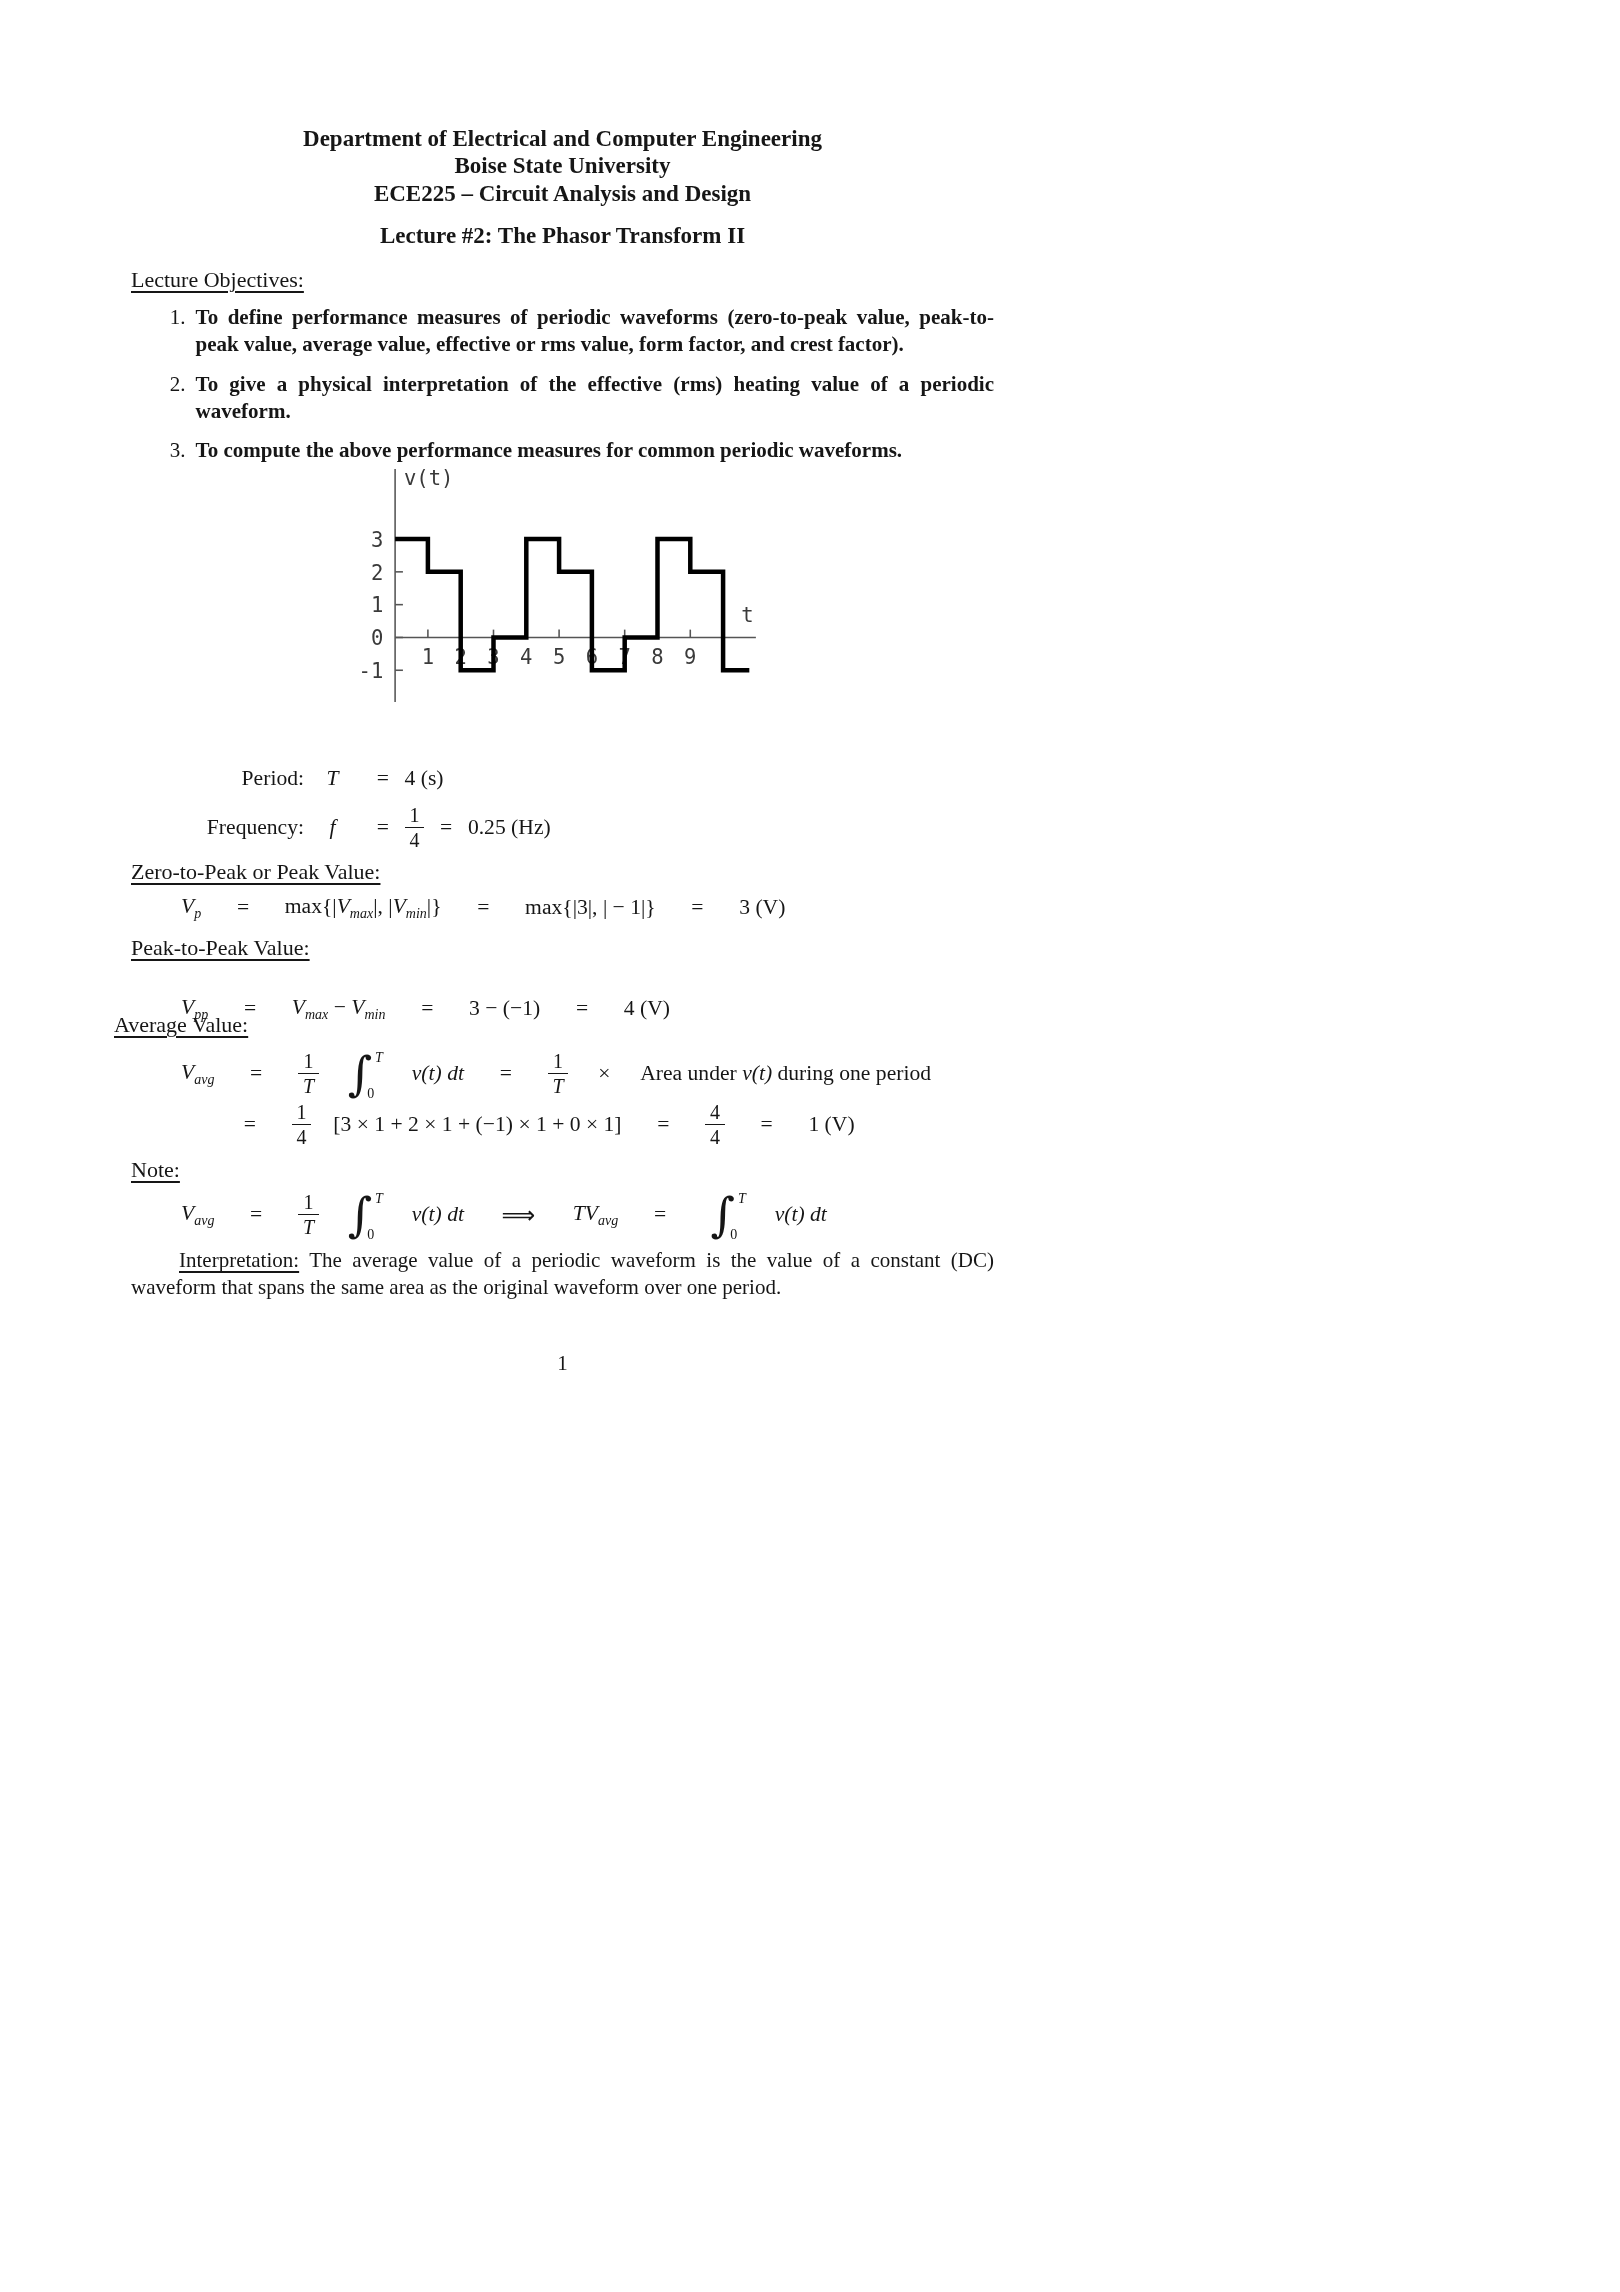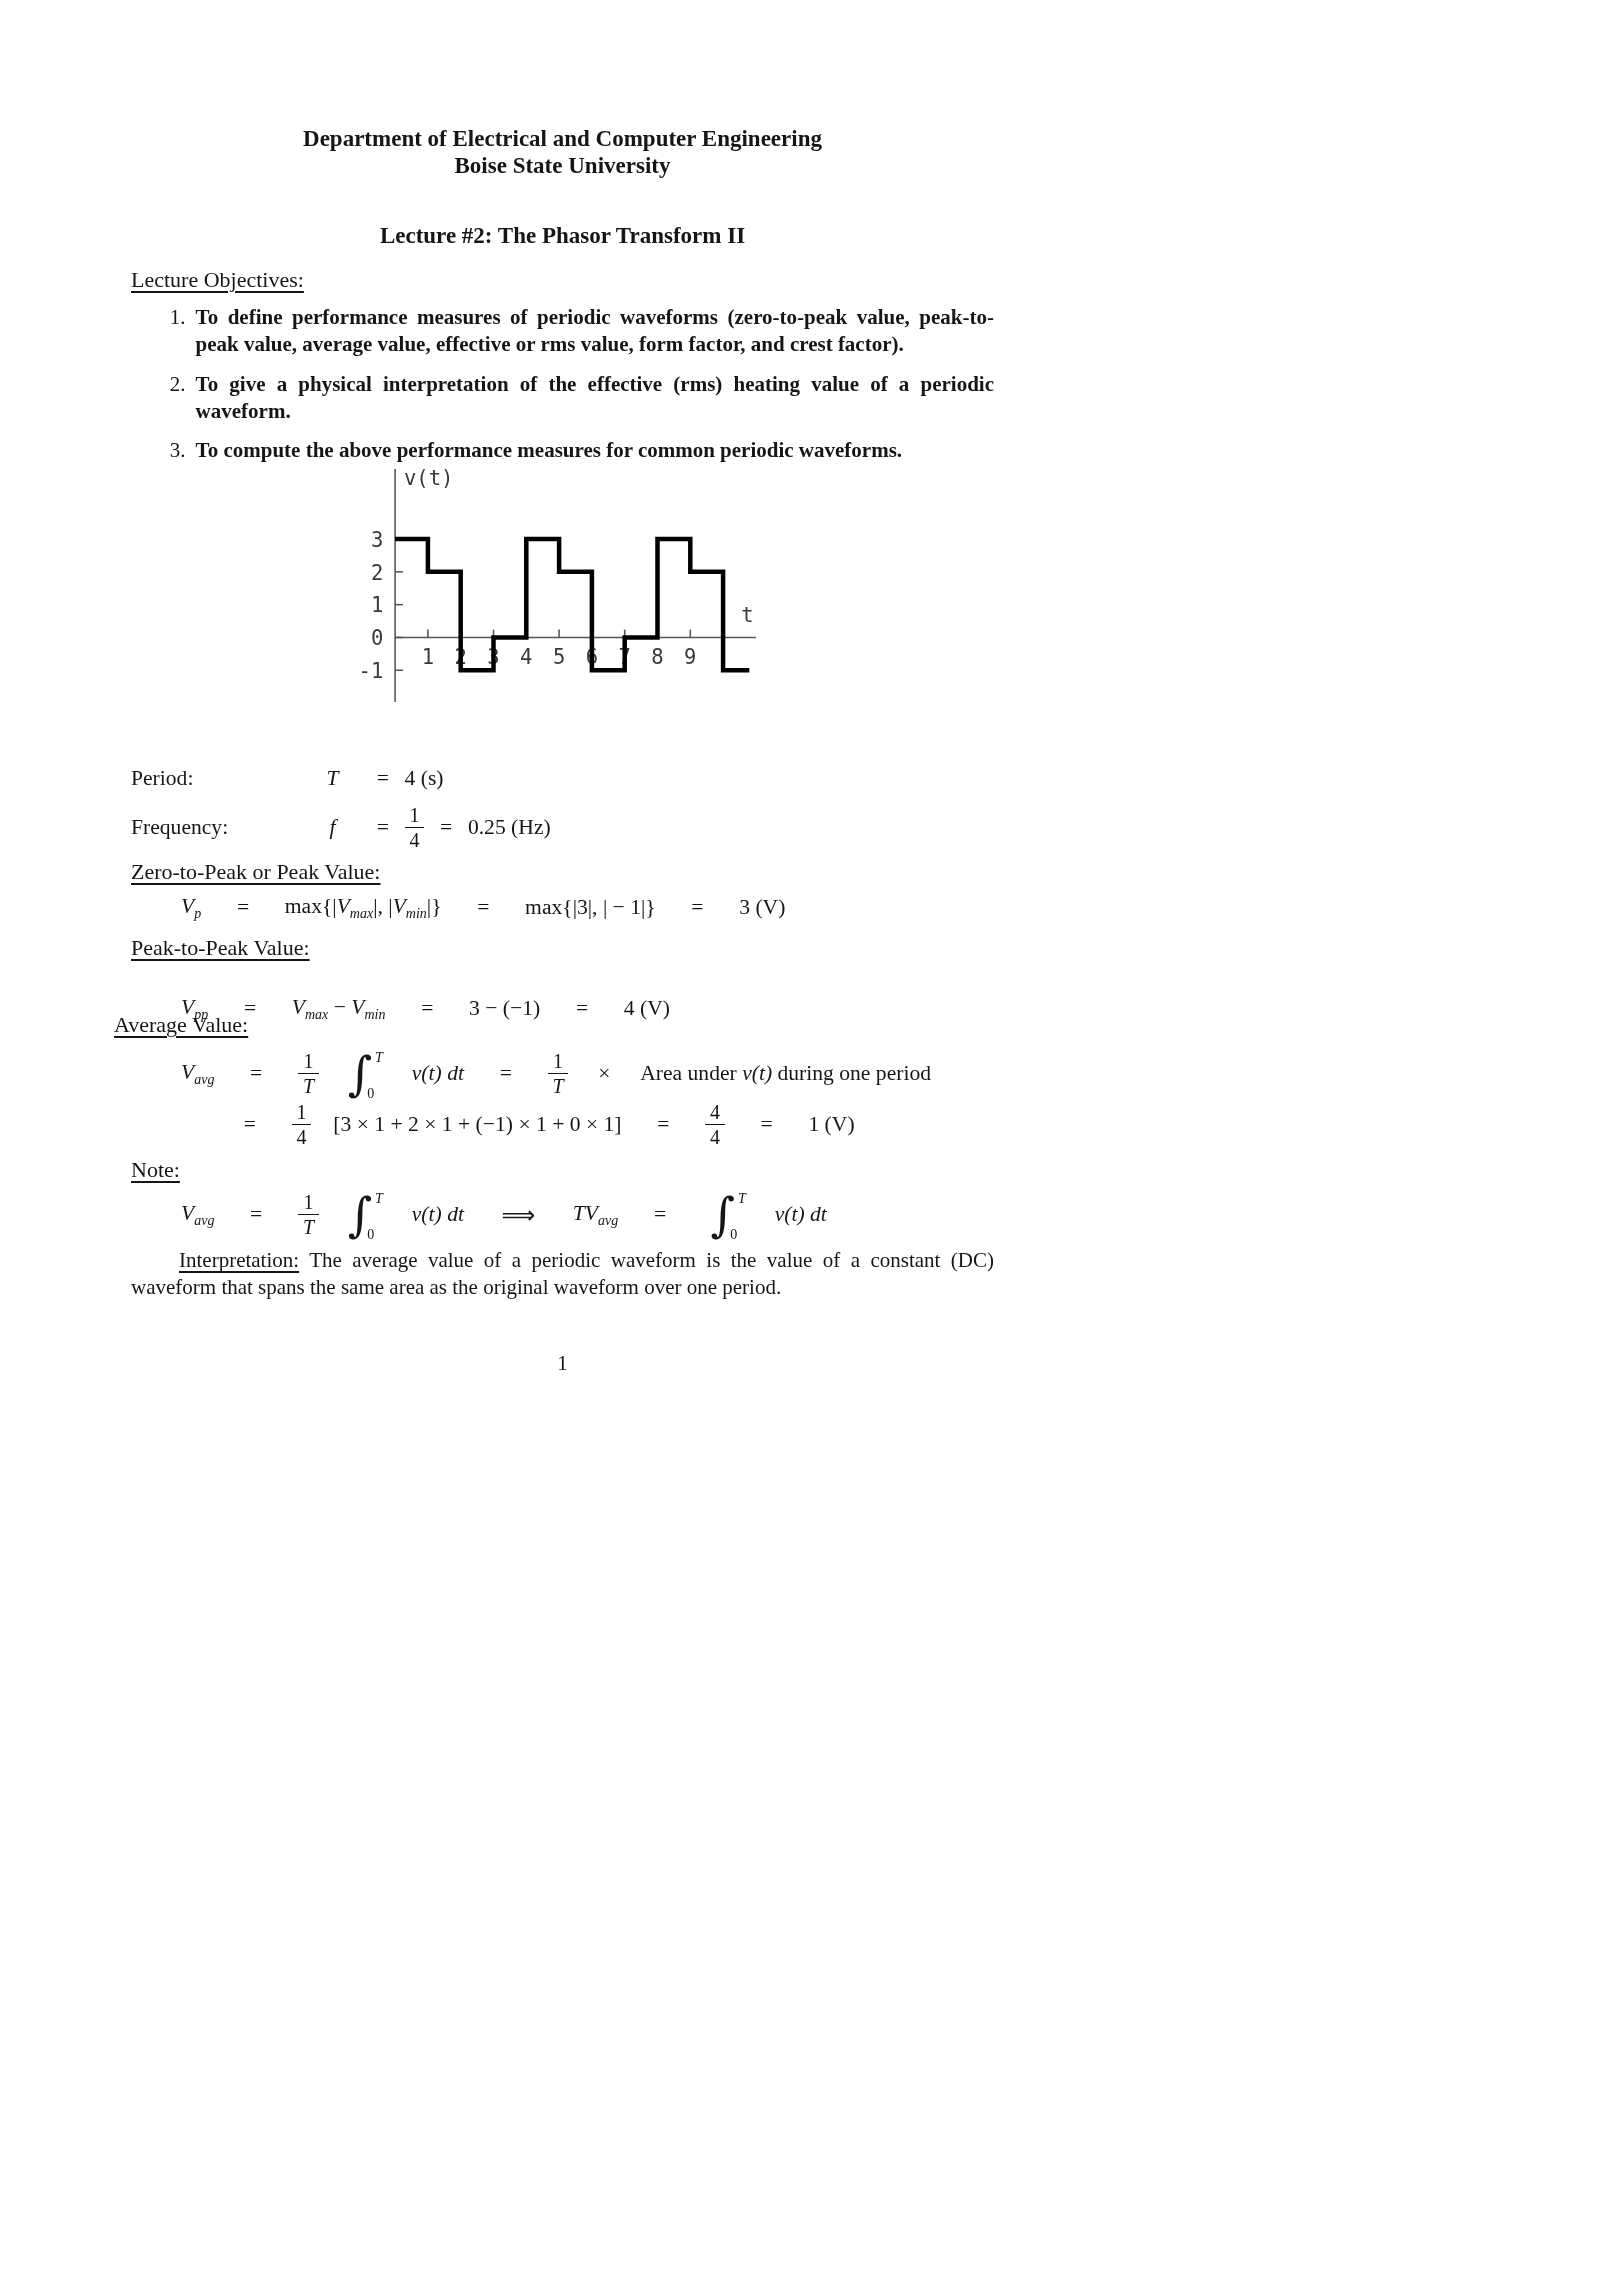--- a/index.html
+++ b/index.html
@@ -36,39 +36,40 @@
   .intlims { display: flex; flex-direction: column; justify-content: space-between; height: 55px; font-size: 14px; line-height: 1; padding-top: 4.9px; }
   .isup { margin-left: 2.9px; }
   .isub { margin-left: -4.9px; }
   .integrand { margin-left: 6.9px; }
   .timesym { margin: 0 9.8px; }
   .bracket { margin-left: 2px; }
   .implies { font-family: "DejaVu Sans", sans-serif; font-size: 23.5px; margin: 0 17.6px; }
 
   
   .meas-row { display: flex; align-items: center; font-size: 21.6px; margin-bottom: 11.8px; }
-  .meas-label { flex: none; width: 173px; }
+  .meas-label { flex: none; width: 173px; text-align: right; }
   .meas-var { flex: none; width: 57px; text-align: center; }
   .meas-val { display: flex; align-items: center; }
 
   
   svg .axis { stroke: #555; stroke-width: 1.6; fill: none; }
   svg .wave { stroke: #000; stroke-width: 4.6; fill: none; stroke-linejoin: miter; }
   svg .tick { font-family: "DejaVu Sans Mono", "Liberation Mono", monospace; font-size: 21px; fill: #3a3a3a; }
 
   .para { font-size: 21px; line-height: 27.4px; text-align: justify; }
   .head-inline { text-decoration: underline; text-underline-offset: 3.9px; margin-left: 48px; }
   .page-num { text-align: center; font-size: 21px; }
 </style>
 </head>
 <body>
 
 <div class="abs col doc-header" style="top:125px;">
   <div>Department of Electrical and Computer Engineering</div>
   <div>Boise State University</div>
+  <div>ECE225 – Circuit Analysis and Design</div>
 </div>
 <div class="abs col doc-header" style="top:222px;">Lecture #2: The Phasor Transform II</div>
 
 <div class="abs sec-head" style="left:131px; top:267px;">Lecture Objectives:</div>
 
 <div class="abs col body-text" style="top:304px;">
   <div class="obj-item">
     <span class="obj-num">1.</span>
     <div class="obj-text">To define performance measures of periodic waveforms (zero-to-peak value, peak-to-peak value, average value, effective or rms value, form factor, and crest factor).</div>
   </div>

